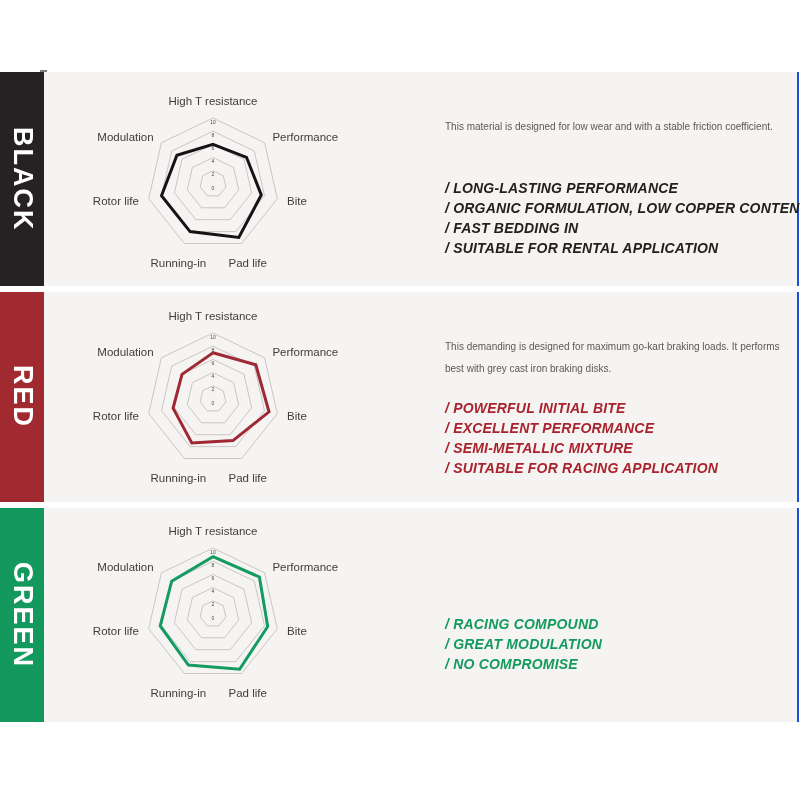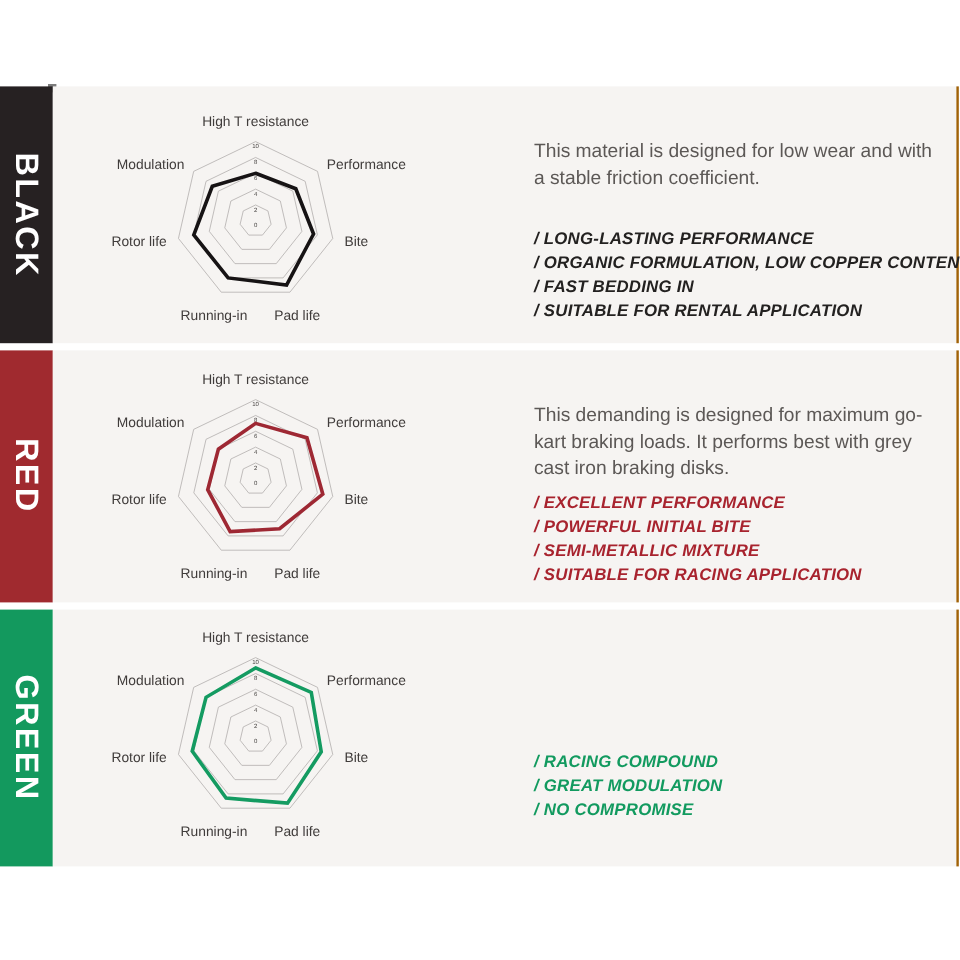--- a/index.html
+++ b/index.html
@@ -16,31 +16,31 @@
     position:absolute;left:0;top:0;bottom:0;width:44px;
     display:flex;align-items:center;justify-content:center;
   }
   .bar-label{
     writing-mode:vertical-rl;
     color:#ffffff;font-size:27px;font-weight:700;letter-spacing:2px;
     font-family:"Liberation Sans", sans-serif;
   }
   .content{
     position:absolute;left:44px;top:0;bottom:0;right:1px;
-    background:#f6f4f2;border-right:2px solid #a16207;
+    background:#f6f4f2;border-right:2px solid #1d4ed8;
   }
   .chart{position:absolute;left:0;top:0;width:420px;height:100%;}
   .chart svg{display:block;}
   .textcol{position:absolute;left:401px;top:0;width:348px;height:100%;}
   .desc{
     position:absolute;top:44px;left:0;width:345px;margin:0;
-    font-size:16px;line-height:22px;color:#5c5856;
+    font-size:10px;line-height:22px;color:#5c5856;
   }
   .bullets{
-    position:absolute;top:116px;left:0;width:348px;margin:0;padding:0;list-style:none;
+    position:absolute;top:106px;left:0;width:348px;margin:0;padding:0;list-style:none;
   }
   .bullets li{
     font-size:14px;font-weight:700;font-style:italic;line-height:20px;
     white-space:nowrap;letter-spacing:0.2px;
   }
 </style>
 </head>
 <body>
 
 <div class="corner-sq"></div>
@@ -109,22 +109,22 @@
           <text x="243.1" y="127.9" text-anchor="start" font-size="11.5" fill="#403c3b" font-family="Liberation Sans, sans-serif">Bite</text>
           <text x="203.7" y="190.0" text-anchor="middle" font-size="11.5" fill="#403c3b" font-family="Liberation Sans, sans-serif">Pad life</text>
           <text x="134.3" y="190.0" text-anchor="middle" font-size="11.5" fill="#403c3b" font-family="Liberation Sans, sans-serif">Running-in</text>
           <text x="94.9" y="127.9" text-anchor="end" font-size="11.5" fill="#403c3b" font-family="Liberation Sans, sans-serif">Rotor life</text>
           <text x="109.6" y="63.6" text-anchor="end" font-size="11.5" fill="#403c3b" font-family="Liberation Sans, sans-serif">Modulation</text>
         </svg>
       </div>
     <div class="textcol">
       <p class="desc">This demanding is designed for maximum go-kart braking loads. It performs best with grey cast iron braking disks.</p>
       <ul class="bullets" style="color: rgb(168, 35, 46);">
+        <li>/ POWERFUL INITIAL BITE</li>
         <li>/ EXCELLENT PERFORMANCE</li>
-        <li>/ POWERFUL INITIAL BITE</li>
         <li>/ SEMI-METALLIC MIXTURE</li>
         <li>/ SUITABLE FOR RACING APPLICATION</li>
       </ul>
     </div>
   </div>
 </div>
 
 <div class="section sec-2">
   <div class="bar" style="background: rgb(19, 153, 94);">
     <span class="bar-label">GREEN</span>

